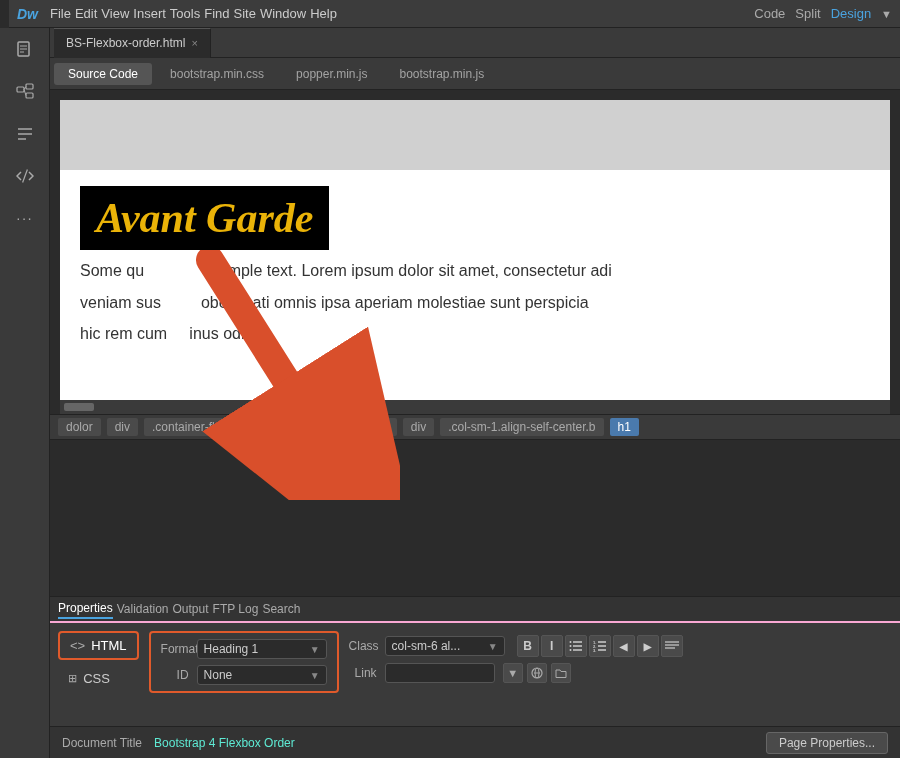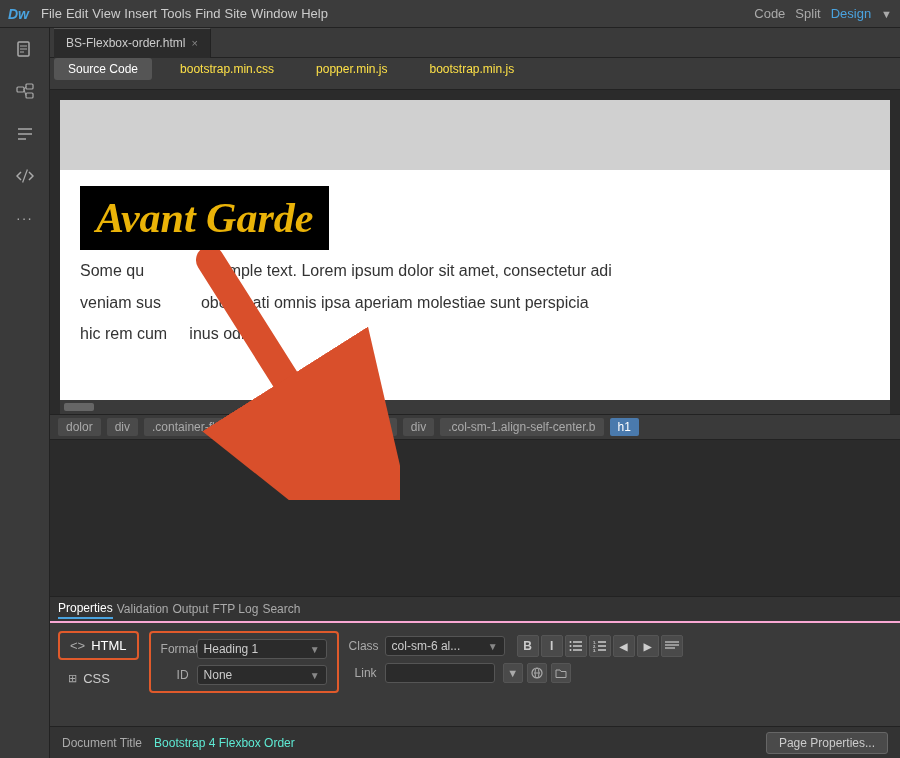--- a/index.html
+++ b/index.html
@@ -6,20 +6,21 @@
     body { background: #2b2b2b; font-family: 'Segoe UI', Arial, sans-serif; font-size: 13px; color: #ccc; width: 900px; height: 758px; overflow: hidden; }
 
     
     .menu-bar {
       background: #3c3c3c;
       display: flex;
       align-items: center;
       height: 28px;
       padding: 0 8px;
       border-bottom: 1px solid #222;
+      margin-left: 9px;
     }
     .menu-bar .dw-logo {
       color: #4aa3df;
       font-weight: bold;
       font-size: 14px;
       margin-right: 12px;
       font-style: italic;
     }
     .menu-bar .menu-items {
       display: flex;
@@ -114,33 +115,33 @@
       cursor: pointer;
     }
     .tab-item .close-x {
       font-size: 11px;
       color: #888;
     }
 
     
     .file-tabs {
       display: flex;
-      align-items: flex-start;
+      align-items: center;
       background: #3a3a3a;
       border-bottom: 1px solid #222;
       height: 32px;
       padding-left: 4px;
-      gap: 14px;
+      gap: 4px;
     }
     .file-tab {
       padding: 4px 14px;
       border-radius: 3px;
       font-size: 12px;
       cursor: pointer;
-      color: #fde047;
+      color: #a3a3a3;
     }
     .file-tab.active {
       background: #555;
       color: #fff;
     }
 
     
     .design-canvas {
       flex: 1;
       background: #2b2b2b;

